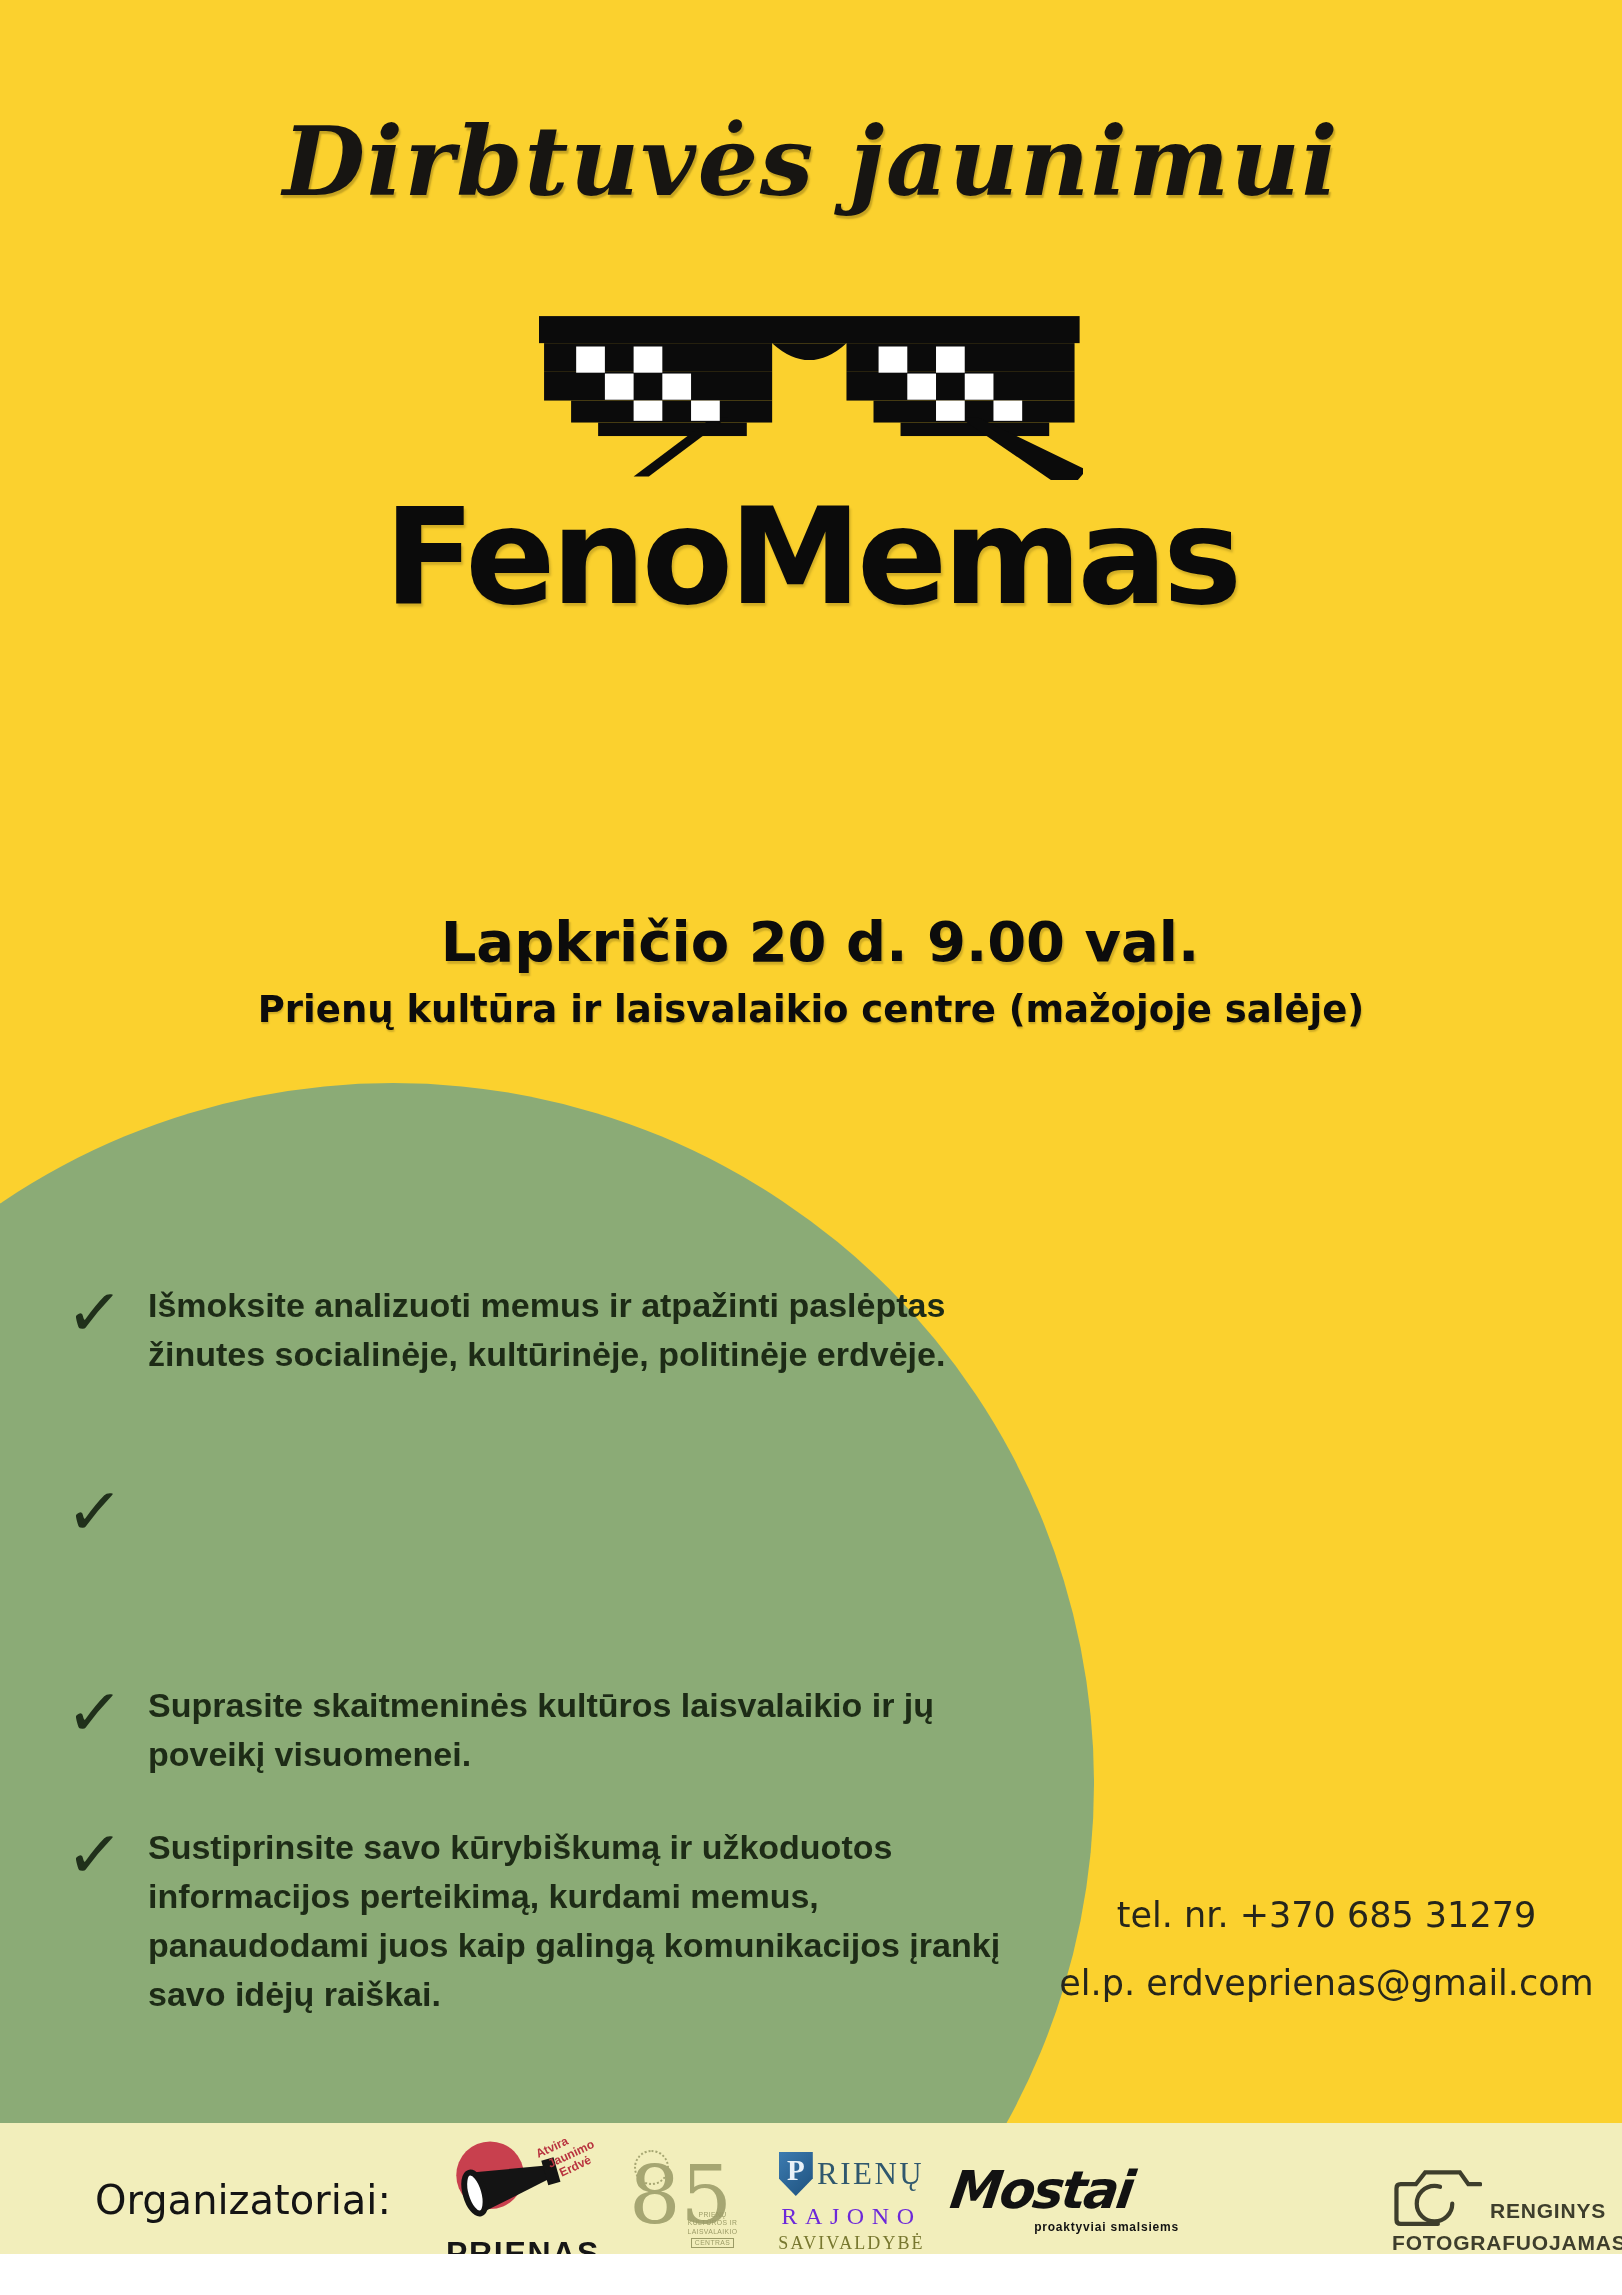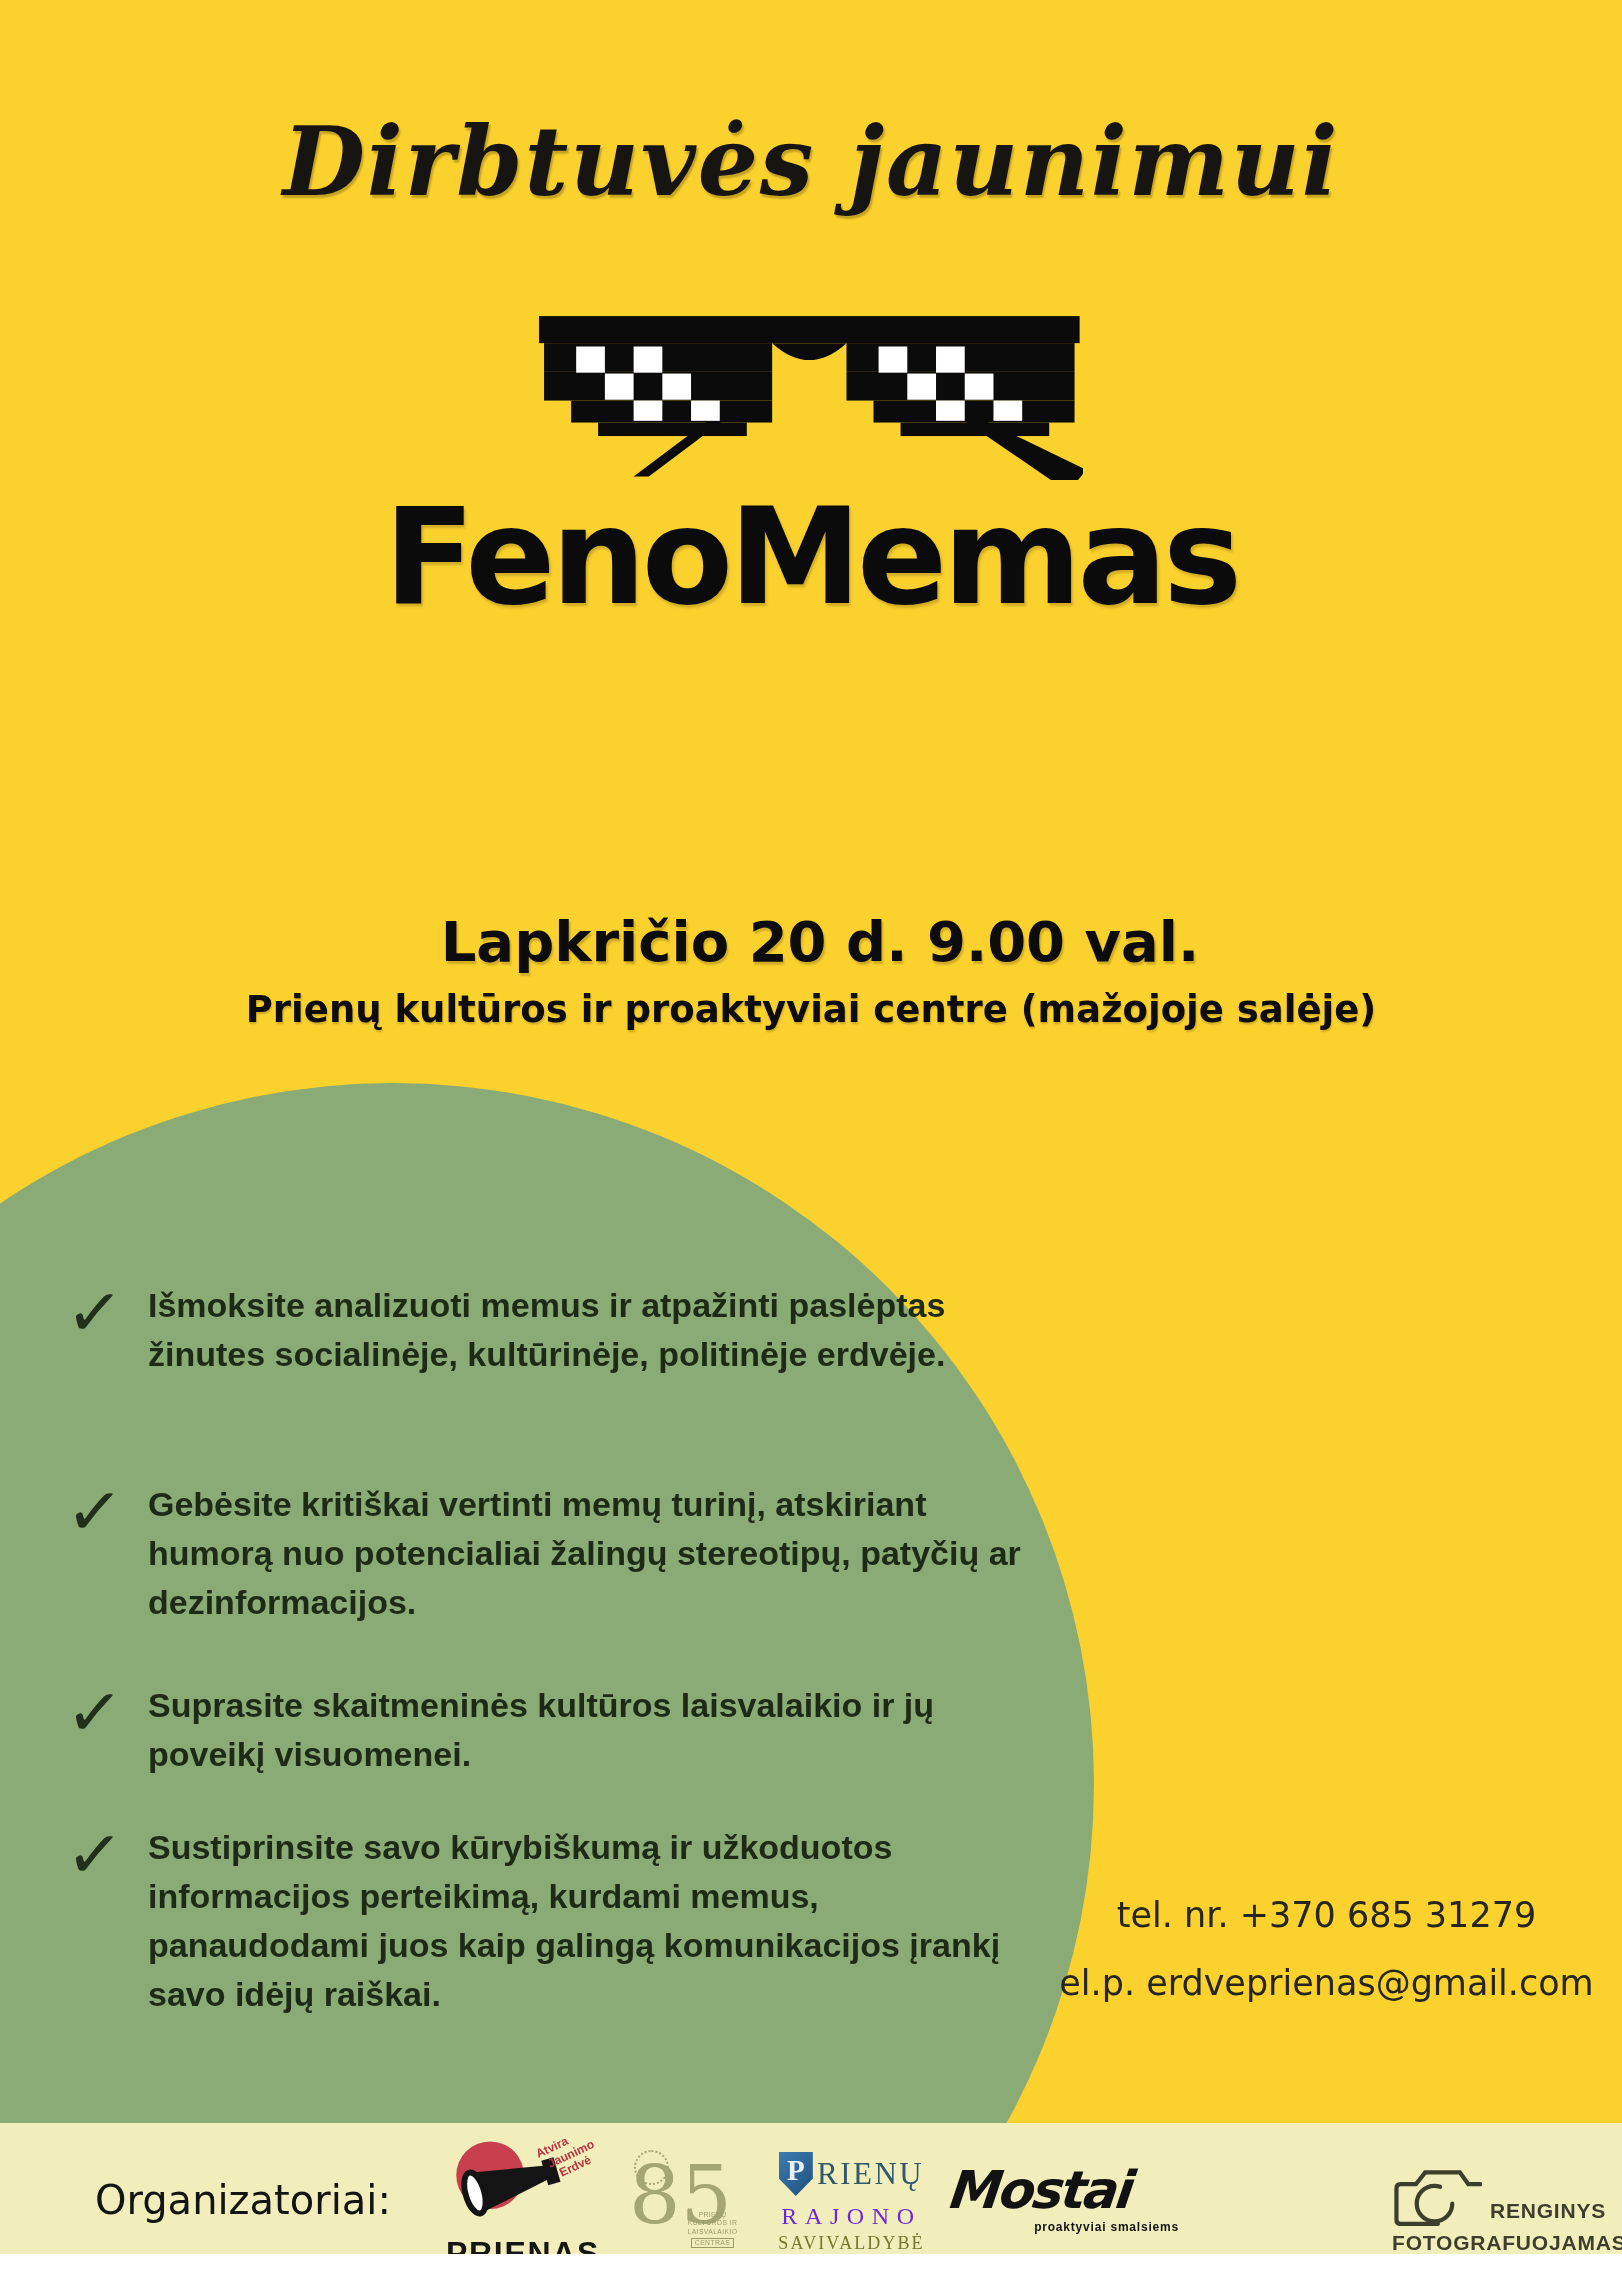--- a/index.html
+++ b/index.html
@@ -197,31 +197,30 @@
         <rect x="504" y="74" width="34" height="31"></rect>
         <rect x="470" y="106" width="34" height="24"></rect>
         <rect x="538" y="106" width="34" height="24"></rect>
       </g>
     </svg>
   </div>
 
   <div class="main-title">FenoMemas</div>
 
   <div class="when">Lapkričio 20 d. 9.00 val.</div>
-  <div class="where">Prienų kultūros ir proaktyviai centre (mažojoje salėje)</div>
+  <div class="where">Prienų kultūra ir laisvalaikio centre (mažojoje salėje)</div>
 
   <div class="green-circle"></div>
 
   <div class="check-item item-1">
     <span class="check">✓</span>
     <span class="txt">Išmoksite analizuoti memus ir atpažinti paslėptas žinutes socialinėje, kultūrinėje, politinėje erdvėje.</span>
   </div>
   <div class="check-item item-2">
     <span class="check">✓</span>
-    <span class="txt">Gebėsite kritiškai vertinti memų turinį, atskiriant humorą nuo potencialiai žalingų stereotipų, patyčių ar dezinformacijos.</span>
   </div>
   <div class="check-item item-3">
     <span class="check">✓</span>
     <span class="txt">Suprasite skaitmeninės kultūros laisvalaikio ir jų poveikį visuomenei.</span>
   </div>
   <div class="check-item item-4">
     <span class="check">✓</span>
     <span class="txt">Sustiprinsite savo kūrybiškumą ir užkoduotos informacijos perteikimą, kurdami memus, panaudodami juos kaip galingą komunikacijos įrankį savo idėjų raiškai.</span>
   </div>
 

